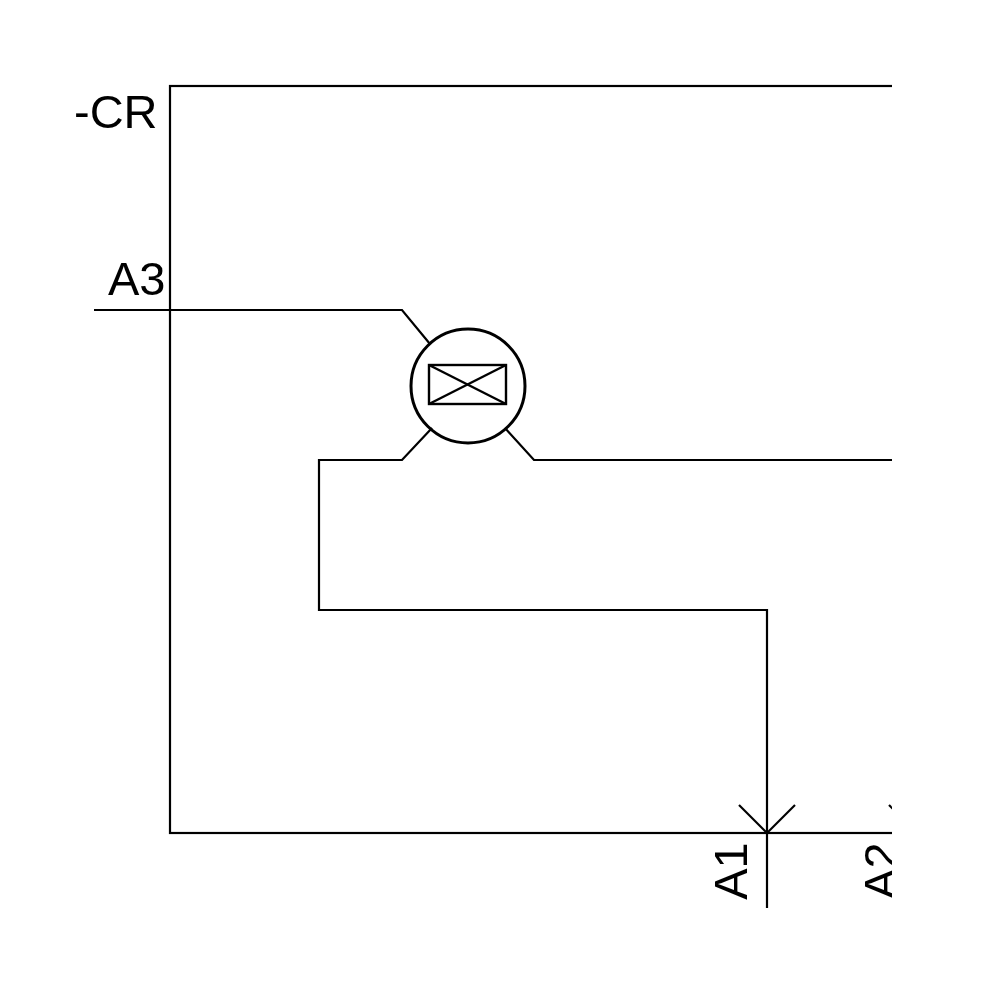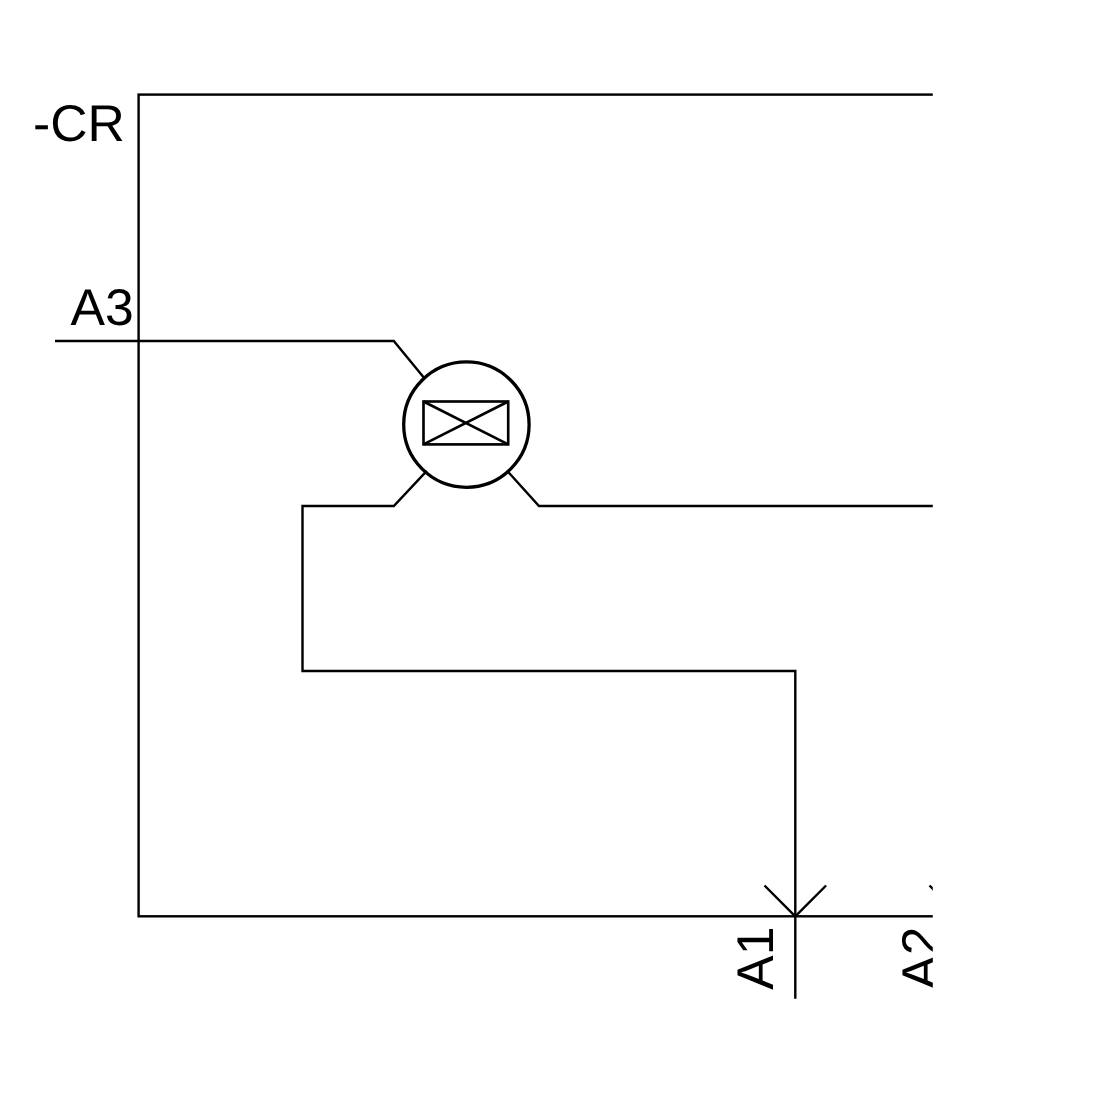--- a/index.html
+++ b/index.html
@@ -7,20 +7,21 @@
     padding: 0;
     background: #ffffff;
   }
   .canvas {
     position: relative;
     width: 848px;
     height: 1000px;
     background: #ffffff;
     font-family: "Liberation Sans", sans-serif;
     overflow: hidden;
+    margin-left: 44px;
   }
   svg { display: block; }
   .ln {
     fill: none;
     stroke: #000000;
     stroke-width: 2.2;
     stroke-linejoin: miter;
     stroke-linecap: butt;
   }
   .thick { stroke-width: 3; }

